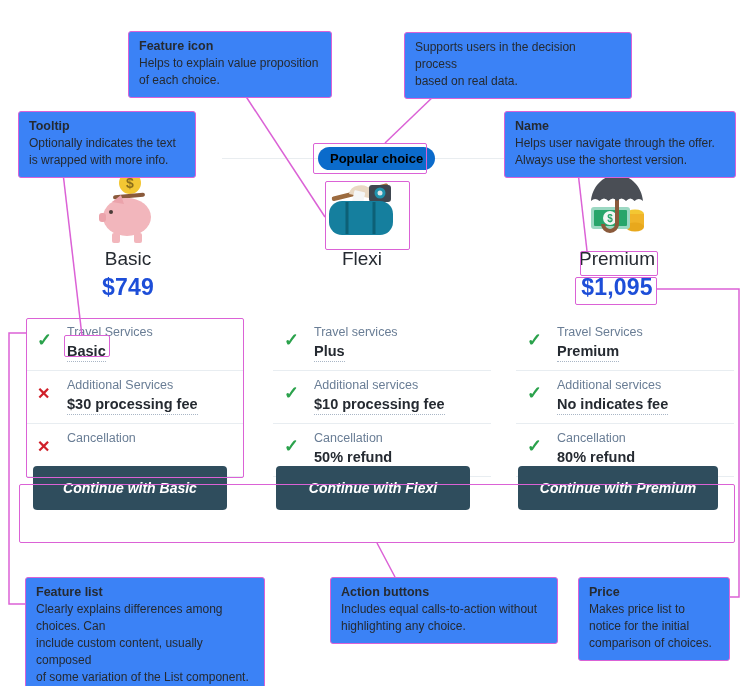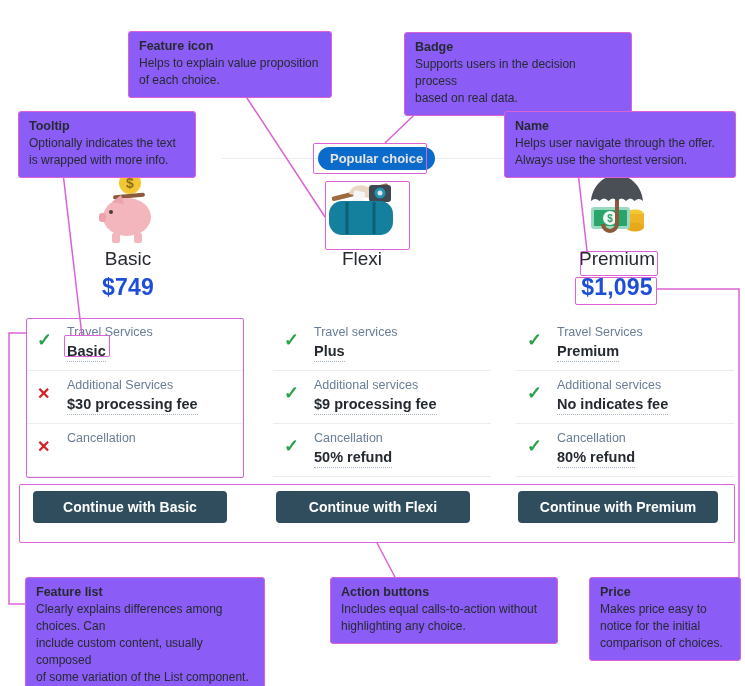--- a/index.html
+++ b/index.html
@@ -2,53 +2,53 @@
 <html><head>
 <meta charset="utf-8">
 <style>
   html,body{margin:0;padding:0;background:#fff;}
   .canvas{
     position:relative;width:745px;height:686px;background:#ffffff;
     font-family:"Liberation Sans",sans-serif;color:#252a31;overflow:hidden;
   }
   
   .ann{
-    position:absolute;background:#8b5cf6;border:1.5px solid #db62d6;border-radius:3px;
+    position:absolute;background:#3b82f6;border:1.5px solid #db62d6;border-radius:3px;
     padding:6px 10px 8px 10px;font-size:12px;line-height:17px;color:#252a31;
     box-sizing:border-box;z-index:4;
   }
   .ann .t{font-weight:bold;font-size:12.5px;}
   .ann .b{white-space:pre-line;}
   
   .hl{position:absolute;border:1.5px solid #db62d6;border-radius:2px;box-sizing:border-box;z-index:3;background:transparent;}
   
   .lines{position:absolute;left:0;top:0;z-index:2;pointer-events:none;}
   .faint-line{position:absolute;left:222px;top:158px;width:286px;height:0;border-top:1px solid #e9edf0;z-index:0;}
   
   .badge-pill{
     position:absolute;left:318px;top:147px;height:23px;line-height:23px;padding:0 12px;
-    background:#0b6bcb;color:#e5e5e5;font-weight:bold;font-size:13px;border-radius:12px;z-index:1;
+    background:#0b6bcb;color:#000000;font-weight:bold;font-size:13px;border-radius:12px;z-index:1;
   }
   
   .plan-head{position:absolute;width:218px;text-align:center;top:170px;z-index:1;}
   .plan-icon-wrap{height:76px;display:flex;align-items:center;justify-content:center;}
   .plan-name{font-size:19px;line-height:26px;color:#252a31;}
   .plan-price{font-size:23px;line-height:30px;font-weight:bold;color:#1d4ed8;letter-spacing:.2px;}
   
   .feat-col{position:absolute;top:318px;width:218px;z-index:1;}
   .feat-row{position:relative;height:53px;box-sizing:border-box;border-bottom:1px solid #e8edf1;padding:7px 0 0 41px;}
   .feat-glyph{position:absolute;left:11px;top:11px;font-weight:bold;}
   .feat-glyph.yes{color:#2ba24c;font-size:18px;}
   .feat-glyph.no{color:#d0202a;font-size:16px;top:13px;}
   .feat-label{font-size:12.5px;line-height:15px;color:#697d95;}
   .feat-value{display:inline-block;font-size:14.5px;line-height:17px;font-weight:bold;color:#252a31;
     margin-top:3px;border-bottom:1.5px dotted #a9b6c6;padding-bottom:1px;cursor:help;}
   
-  .cta{position:absolute;top:491px;height:32px;background:#2f4d5d;color:#fff;border:none;border-radius:4px;
-    font-family:"Liberation Sans",sans-serif;font-weight:bold;font-size:14px;cursor:pointer;z-index:1;}
+  .cta{position:absolute;top:466px;height:44px;background:#2f4d5d;color:#fff;border:none;border-radius:4px;
+    font-family:"Liberation Sans",sans-serif;font-weight:bold;font-size:14px;cursor:pointer;z-index:1;font-style:italic;}
 </style>
 </head>
 <body>
 
 <div class="canvas">
 
   <div class="faint-line"></div>
 
   <svg class="lines" width="745" height="686">
     <g stroke="#db62d6" stroke-width="1.5" fill="none">
@@ -137,21 +137,21 @@
 
   <div class="feat-col" style="left:273px;">
     <div class="feat-row">
       <span class="feat-glyph yes">✓</span>
       <div class="feat-label">Travel services</div>
       <div><span class="feat-value">Plus</span></div>
     </div>
     <div class="feat-row">
       <span class="feat-glyph yes">✓</span>
       <div class="feat-label">Additional services</div>
-      <div><span class="feat-value">$9 processing fee</span></div>
+      <div><span class="feat-value">$10 processing fee</span></div>
     </div>
     <div class="feat-row">
       <span class="feat-glyph yes">✓</span>
       <div class="feat-label">Cancellation</div>
       <div><span class="feat-value">50% refund</span></div>
     </div>
   </div>
 
   <div class="feat-col" style="left:516px;">
     <div class="feat-row">
@@ -182,21 +182,20 @@
   <div class="hl" style="left:64px;top:335px;width:46px;height:22px;"></div>
   <div class="hl" style="left:26px;top:318px;width:218px;height:160px;"></div>
   <div class="hl" style="left:19px;top:484px;width:716px;height:59px;"></div>
 
   <div class="ann" style="left:128px;top:31px;width:204px;">
     <div class="t">Feature icon</div>
     <div class="b">Helps to explain value proposition
 of each choice.</div>
   </div>
   <div class="ann" style="left:404px;top:32px;width:228px;">
-    <div class="t">Badge</div>
     <div class="b">Supports users in the decision process
 based on real data.</div>
   </div>
   <div class="ann" style="left:504px;top:111px;width:232px;">
     <div class="t">Name</div>
     <div class="b">Helps user navigate through the offer.
 Always use the shortest version.</div>
   </div>
   <div class="ann" style="left:18px;top:111px;width:178px;">
     <div class="t">Tooltip</div>
@@ -207,20 +206,20 @@
     <div class="t">Feature list</div>
     <div class="b">Clearly explains differences among choices. Can
 include custom content, usually composed
 of some variation of the List component.</div>
   </div>
   <div class="ann" style="left:330px;top:577px;width:228px;">
     <div class="t">Action buttons</div>
     <div class="b">Includes equal calls-to-action without
 highlighting any choice.</div>
   </div>
-  <div class="ann" style="left:578px;top:577px;width:152px;margin-left:11px;">
+  <div class="ann" style="left:578px;top:577px;width:152px;">
     <div class="t">Price</div>
-    <div class="b">Makes price easy to
+    <div class="b">Makes price list to
 notice for the initial
 comparison of choices.</div>
   </div>
 
 </div>
 
 </body></html>

